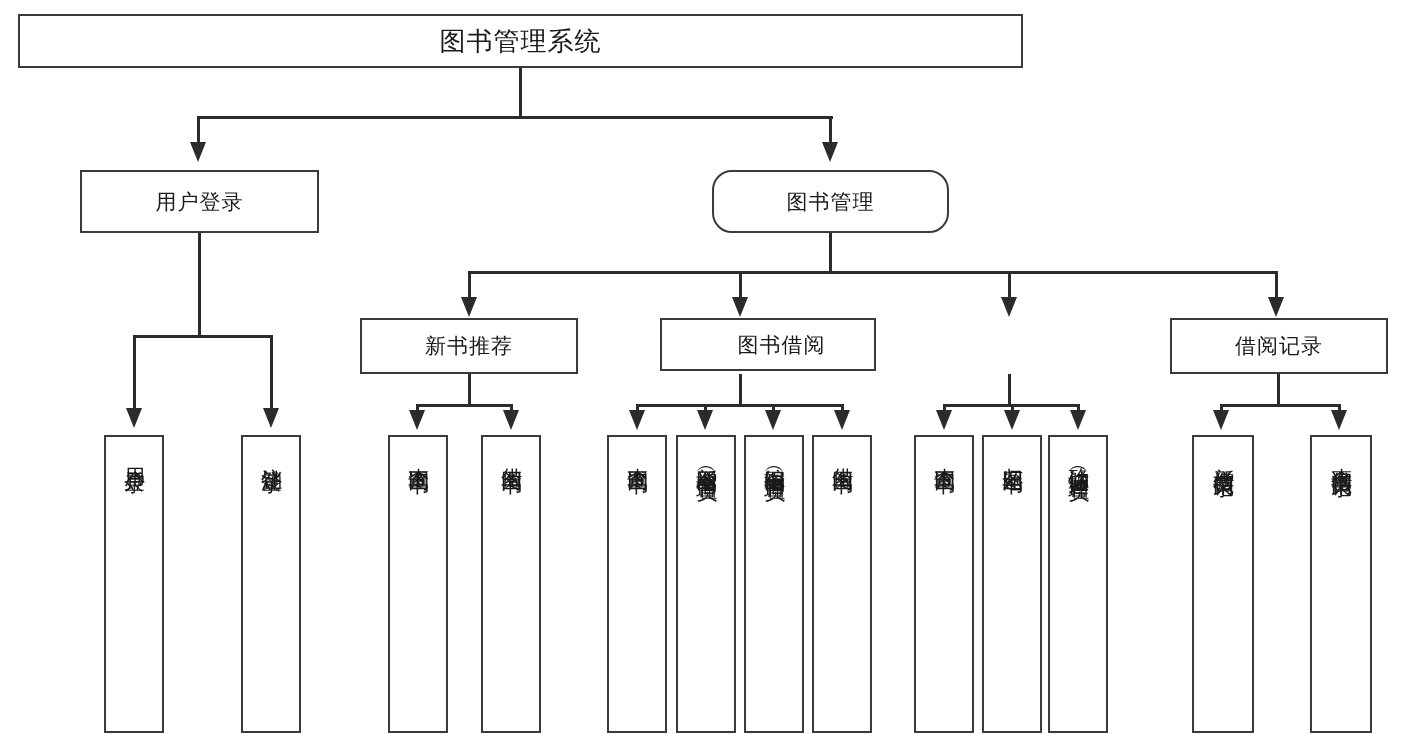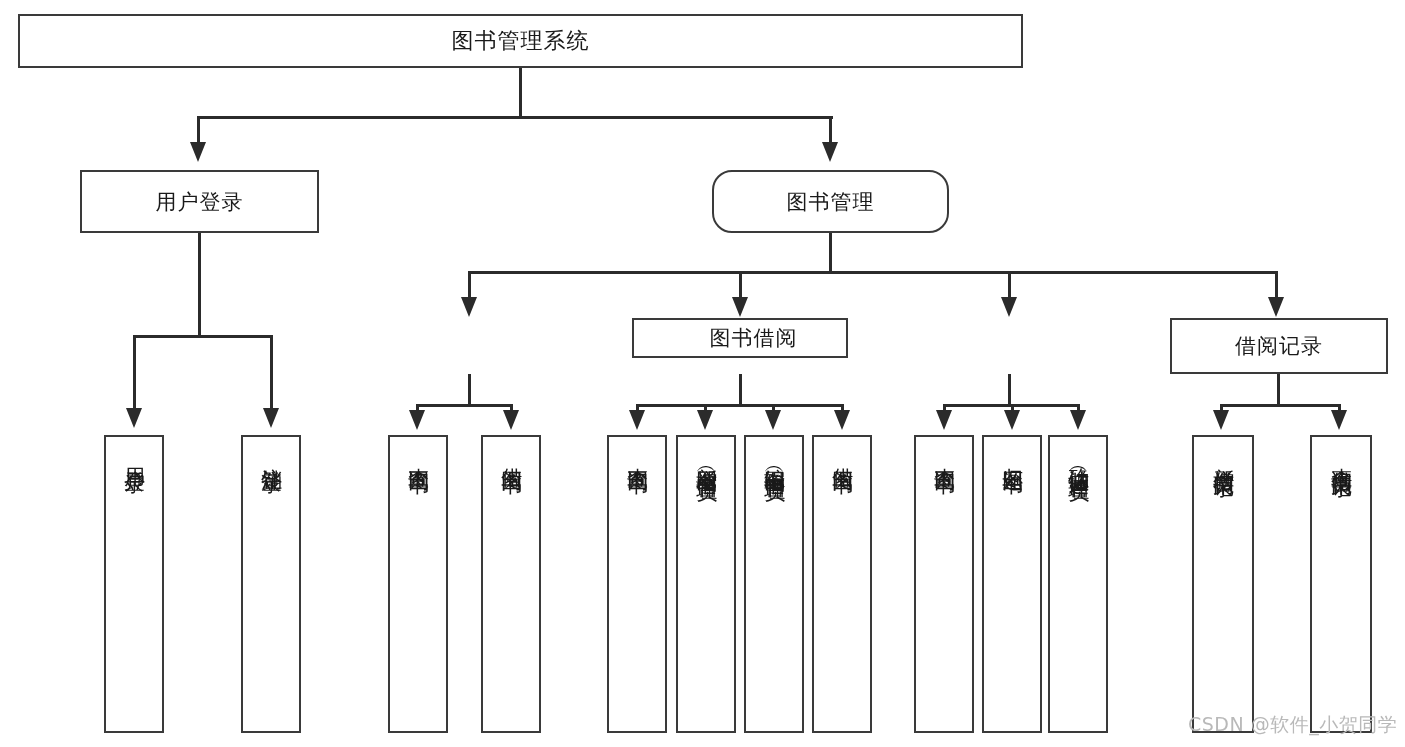--- a/index.html
+++ b/index.html
@@ -22,21 +22,21 @@
     position: absolute;
     box-sizing: border-box;
     background: #ffffff;
     border: 2px solid #3a3a3a;
     display: flex;
     align-items: center;
     justify-content: center;
     color: #1a1a1a;
   }
   .node.root {
-    font-size: 22px;
+    font-size: 26px;
   }
   .node.branch {
     font-size: 21px;
   }
   .node.leaf {
     font-size: 21px;
     align-items: flex-start;
     justify-content: center;
     padding-top: 14px;
   }
@@ -115,21 +115,24 @@
   <div class="conn hline" style="left:468px; top:271px; width:810px; height:3px;"></div>
   <div class="conn vline" style="left:468px; top:271px; width:3px; height:28px;"></div>
   <div class="arrow" style="left:461px; top:297px;"></div>
   <div class="conn vline" style="left:739px; top:271px; width:3px; height:28px;"></div>
   <div class="arrow" style="left:732px; top:297px;"></div>
   <div class="conn vline" style="left:1008px; top:271px; width:3px; height:28px;"></div>
   <div class="arrow" style="left:1001px; top:297px;"></div>
   <div class="conn vline" style="left:1275px; top:271px; width:3px; height:28px;"></div>
   <div class="arrow" style="left:1268px; top:297px;"></div>
 
-  <div class="node branch" style="left:632px; top:318px; width:216px; height:40px;padding-left:27px;">
+  <div class="node branch" style="left:360px; top:318px; width:218px; height:56px;">
+    <span class="htext">新书推荐</span>
+  </div>
+  <div class="node branch" style="left:660px; top:318px; width:216px; height:53px;padding-left:27px;">
     <span class="htext">图书借阅</span>
   </div>
   <div class="node branch" style="left:1170px; top:318px; width:218px; height:56px;">
     <span class="htext">借阅记录</span>
   </div>
 
   <div class="conn vline" style="left:468px; top:374px; width:3px; height:33px;"></div>
   <div class="conn hline" style="left:416px; top:404px; width:97px; height:3px;"></div>
   <div class="conn vline" style="left:416px; top:404px; width:3px; height:8px;"></div>
   <div class="arrow" style="left:409px; top:410px;"></div>
@@ -200,15 +203,14 @@
     <span class="vtext">确认归还（管理员）</span>
   </div>
 
   <div class="node leaf" style="left:1192px; top:435px; width:62px; height:298px;">
     <span class="vtext">新增借阅记录</span>
   </div>
   <div class="node leaf" style="left:1310px; top:435px; width:62px; height:298px;">
     <span class="vtext">查询借阅记录</span>
   </div>
 
-  <div id="watermark">CSDN @软件_小贺同学</div>
 
 </div>
 
 </body></html>

